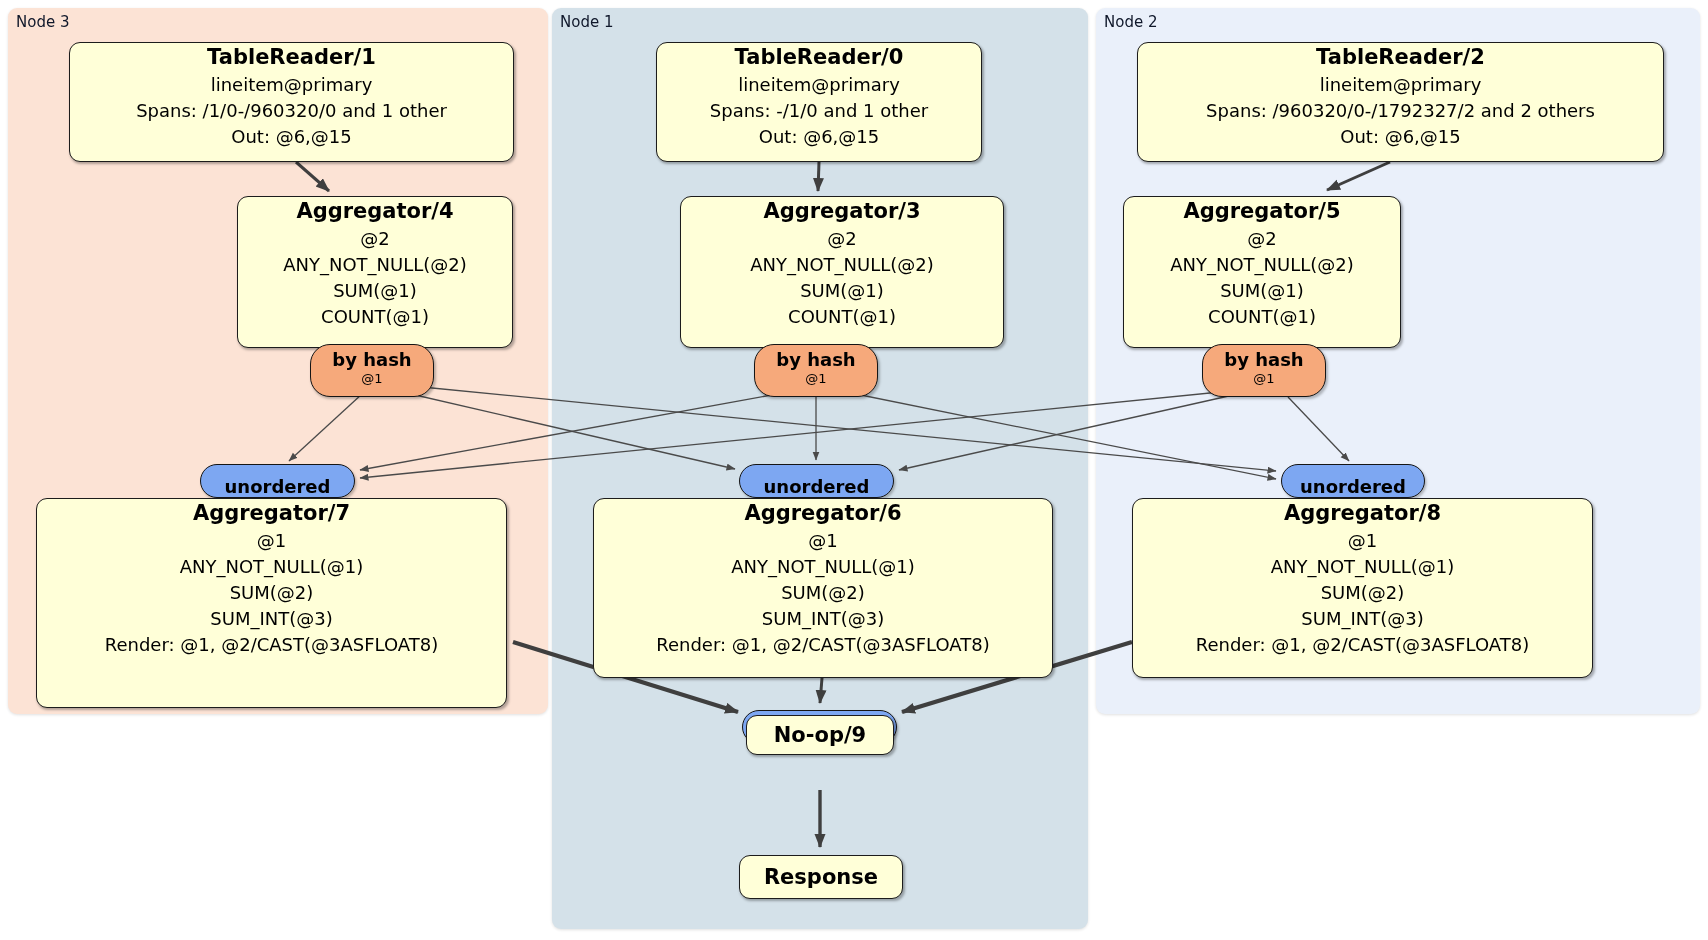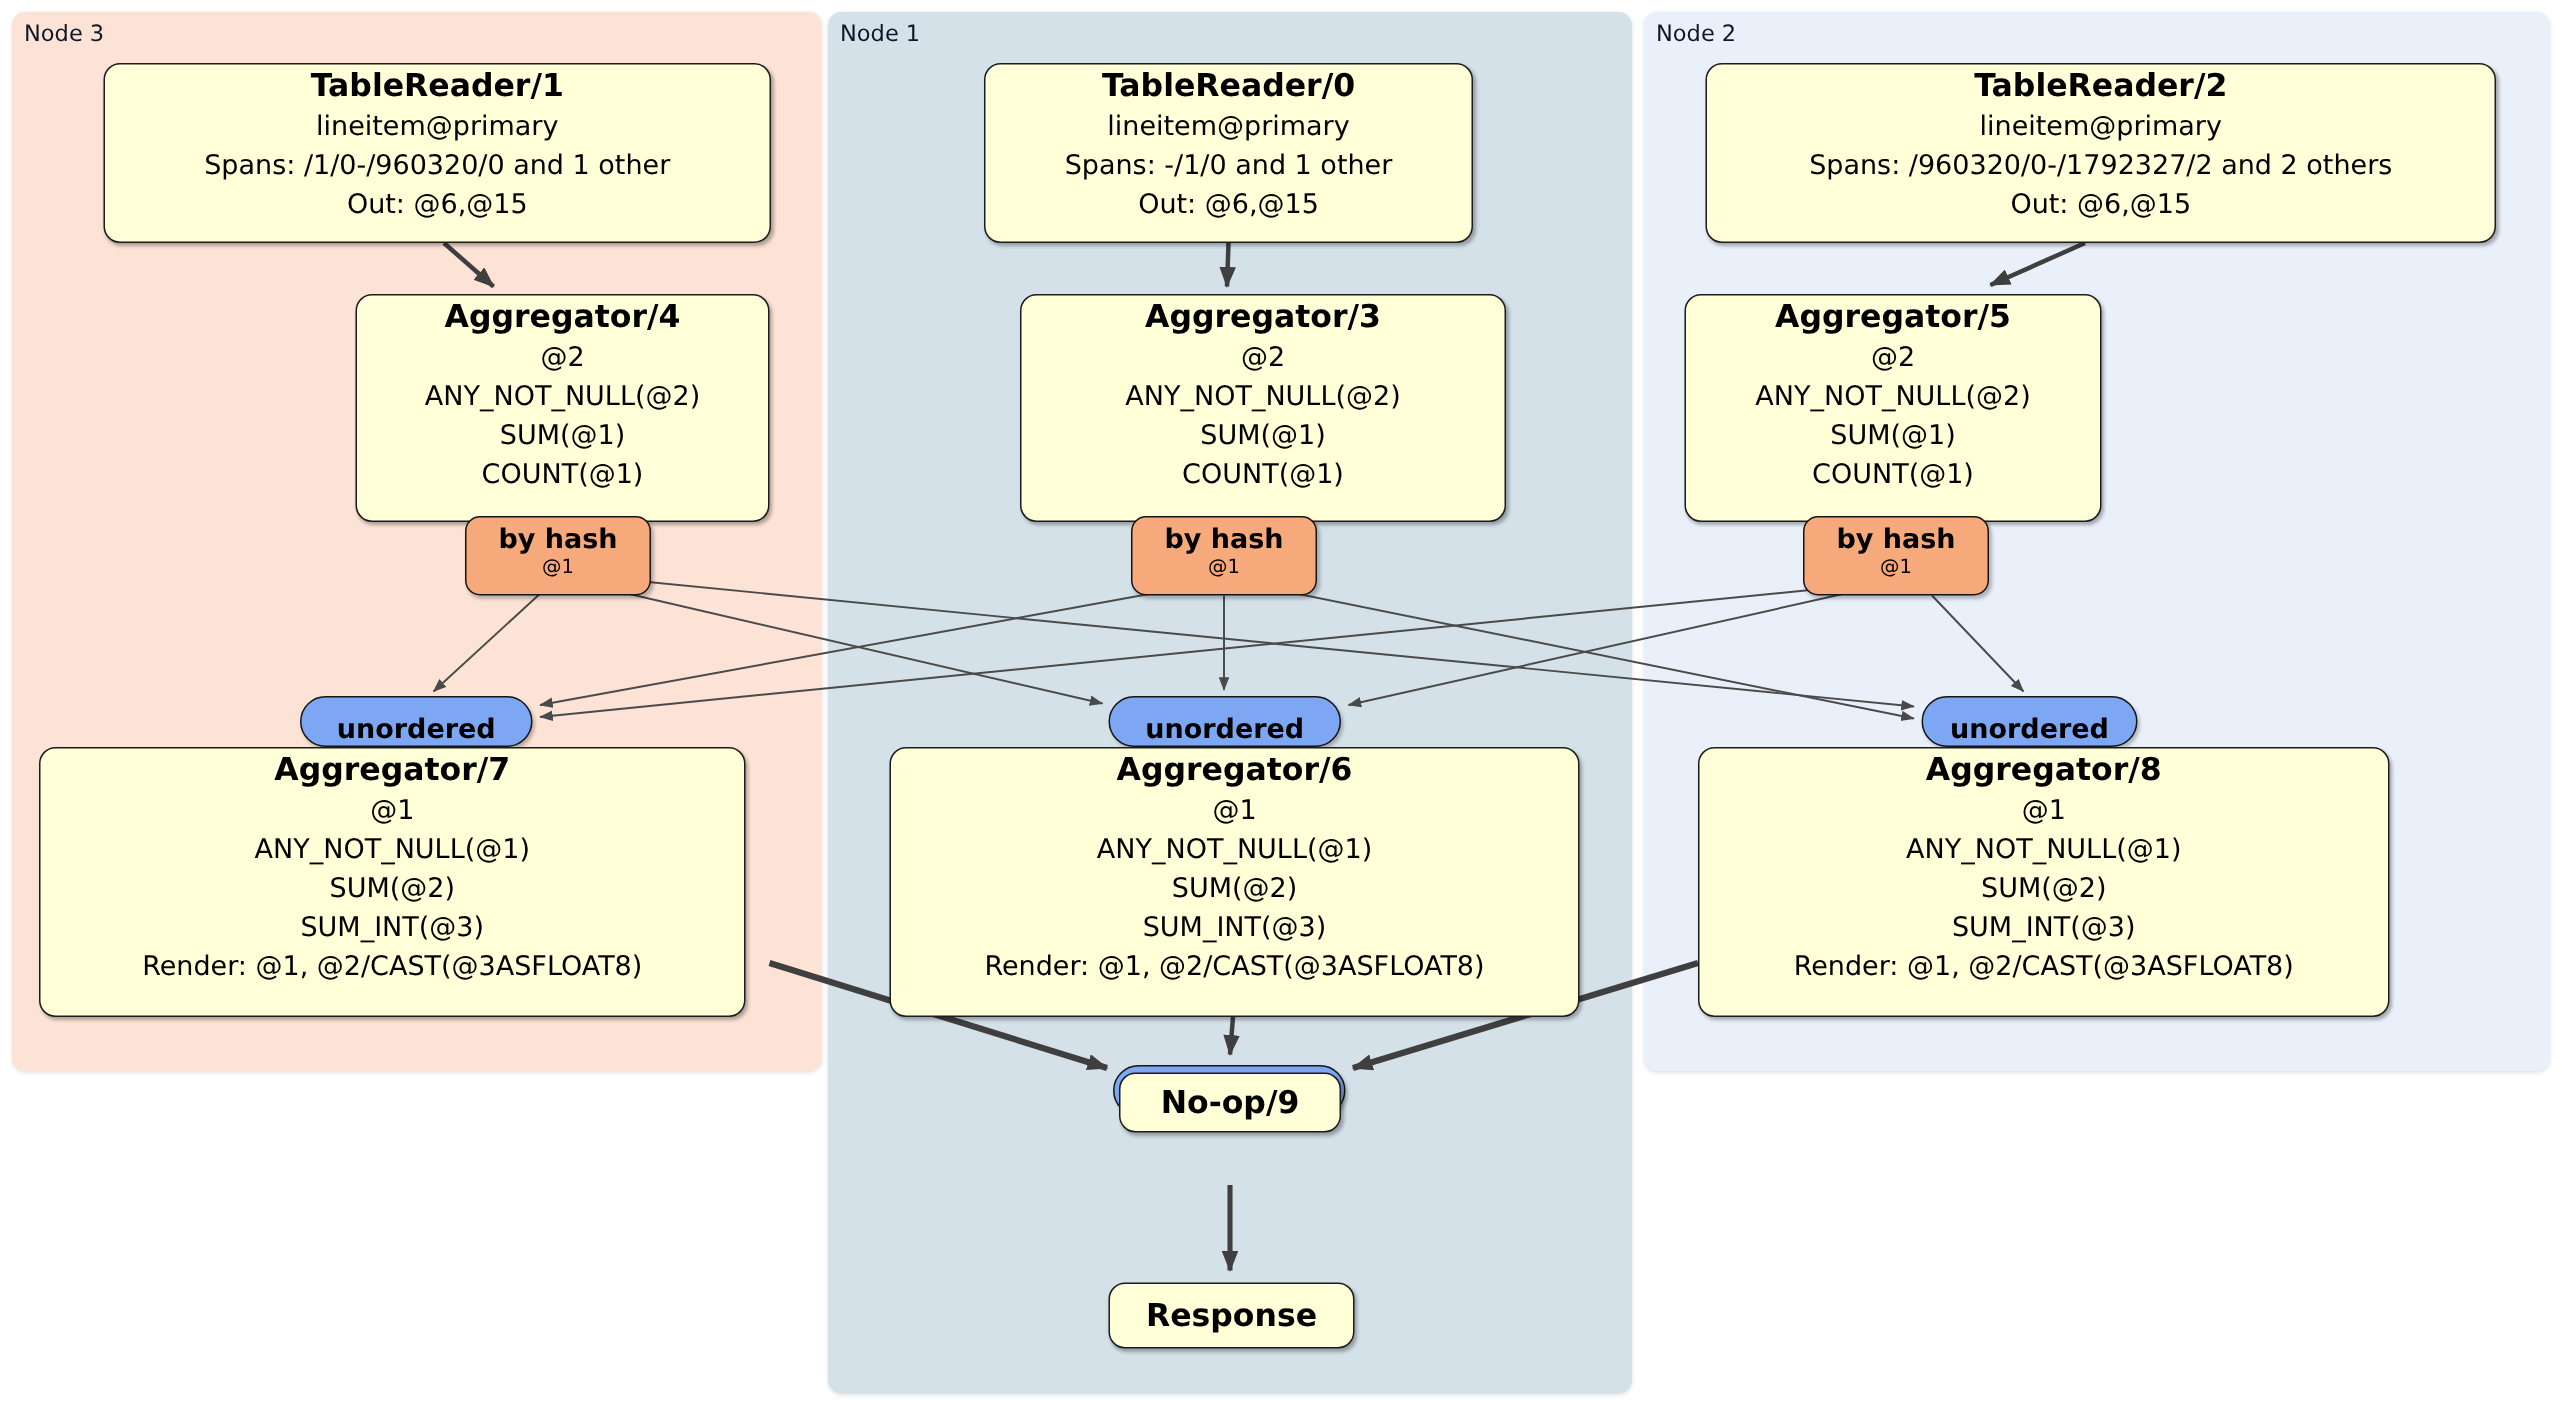--- a/index.html
+++ b/index.html
@@ -13,21 +13,21 @@
   #edges{position:absolute;left:0;top:0;width:1708px;height:940px;}
   .pbox{
     position:absolute;background:#ffffd8;border:1.6px solid #1c1c1c;border-radius:11px;
     box-shadow:1.5px 2px 2.5px rgba(0,0,0,.30);
     text-align:center;box-sizing:border-box;padding-top:0;
   }
   .ptitle{font-weight:bold;font-size:21px;line-height:29px;white-space:nowrap;}
   .pline{font-size:18px;line-height:26px;white-space:nowrap;}
   .titleonly{display:flex;align-items:center;justify-content:center;padding:0;}
   .router{
-    position:absolute;background:#f6a97b;border:1.7px solid #151515;border-radius:10px;
+    position:absolute;background:#f6a97b;border:1.7px solid #151515;border-radius:20px;
     text-align:center;box-sizing:border-box;box-shadow:1.5px 2px 2.5px rgba(0,0,0,.25);
   }
   .router-label{font-weight:bold;font-size:18px;line-height:23px;padding-top:3px;}
   .router-key{font-size:13px;line-height:16px;}
   .sync{
     position:absolute;background:#7da7f2;border:1.7px solid #151515;border-radius:17px;
     text-align:center;box-sizing:border-box;font-weight:bold;font-size:18px;
     display:flex;align-items:flex-end;justify-content:center;
     box-shadow:1.5px 2px 2.5px rgba(0,0,0,.25);
   }
@@ -95,21 +95,21 @@
 
   <div class="router" style="left:310px;top:344px;width:124px;height:53px;">
     <div class="router-label">by hash</div>
     <div class="router-key">@1</div>
   </div>
 
   <div class="sync" style="left:200px;top:464px;width:155px;height:34px;">
     <span>unordered</span>
   </div>
 
-  <div class="pbox" style="left:26px;top:498px;width:471px;height:180px;">
+  <div class="pbox" style="left:36px;top:498px;width:471px;height:210px;">
     <div class="ptitle">Aggregator/7</div>
     <div class="pline">@1</div>
     <div class="pline">ANY_NOT_NULL(@1)</div>
     <div class="pline">SUM(@2)</div>
     <div class="pline">SUM_INT(@3)</div>
     <div class="pline">Render: @1, @2/CAST(@3ASFLOAT8)</div>
   </div>
 
   <div class="pbox" style="left:656px;top:42px;width:326px;height:120px;">
     <div class="ptitle">TableReader/0</div>

